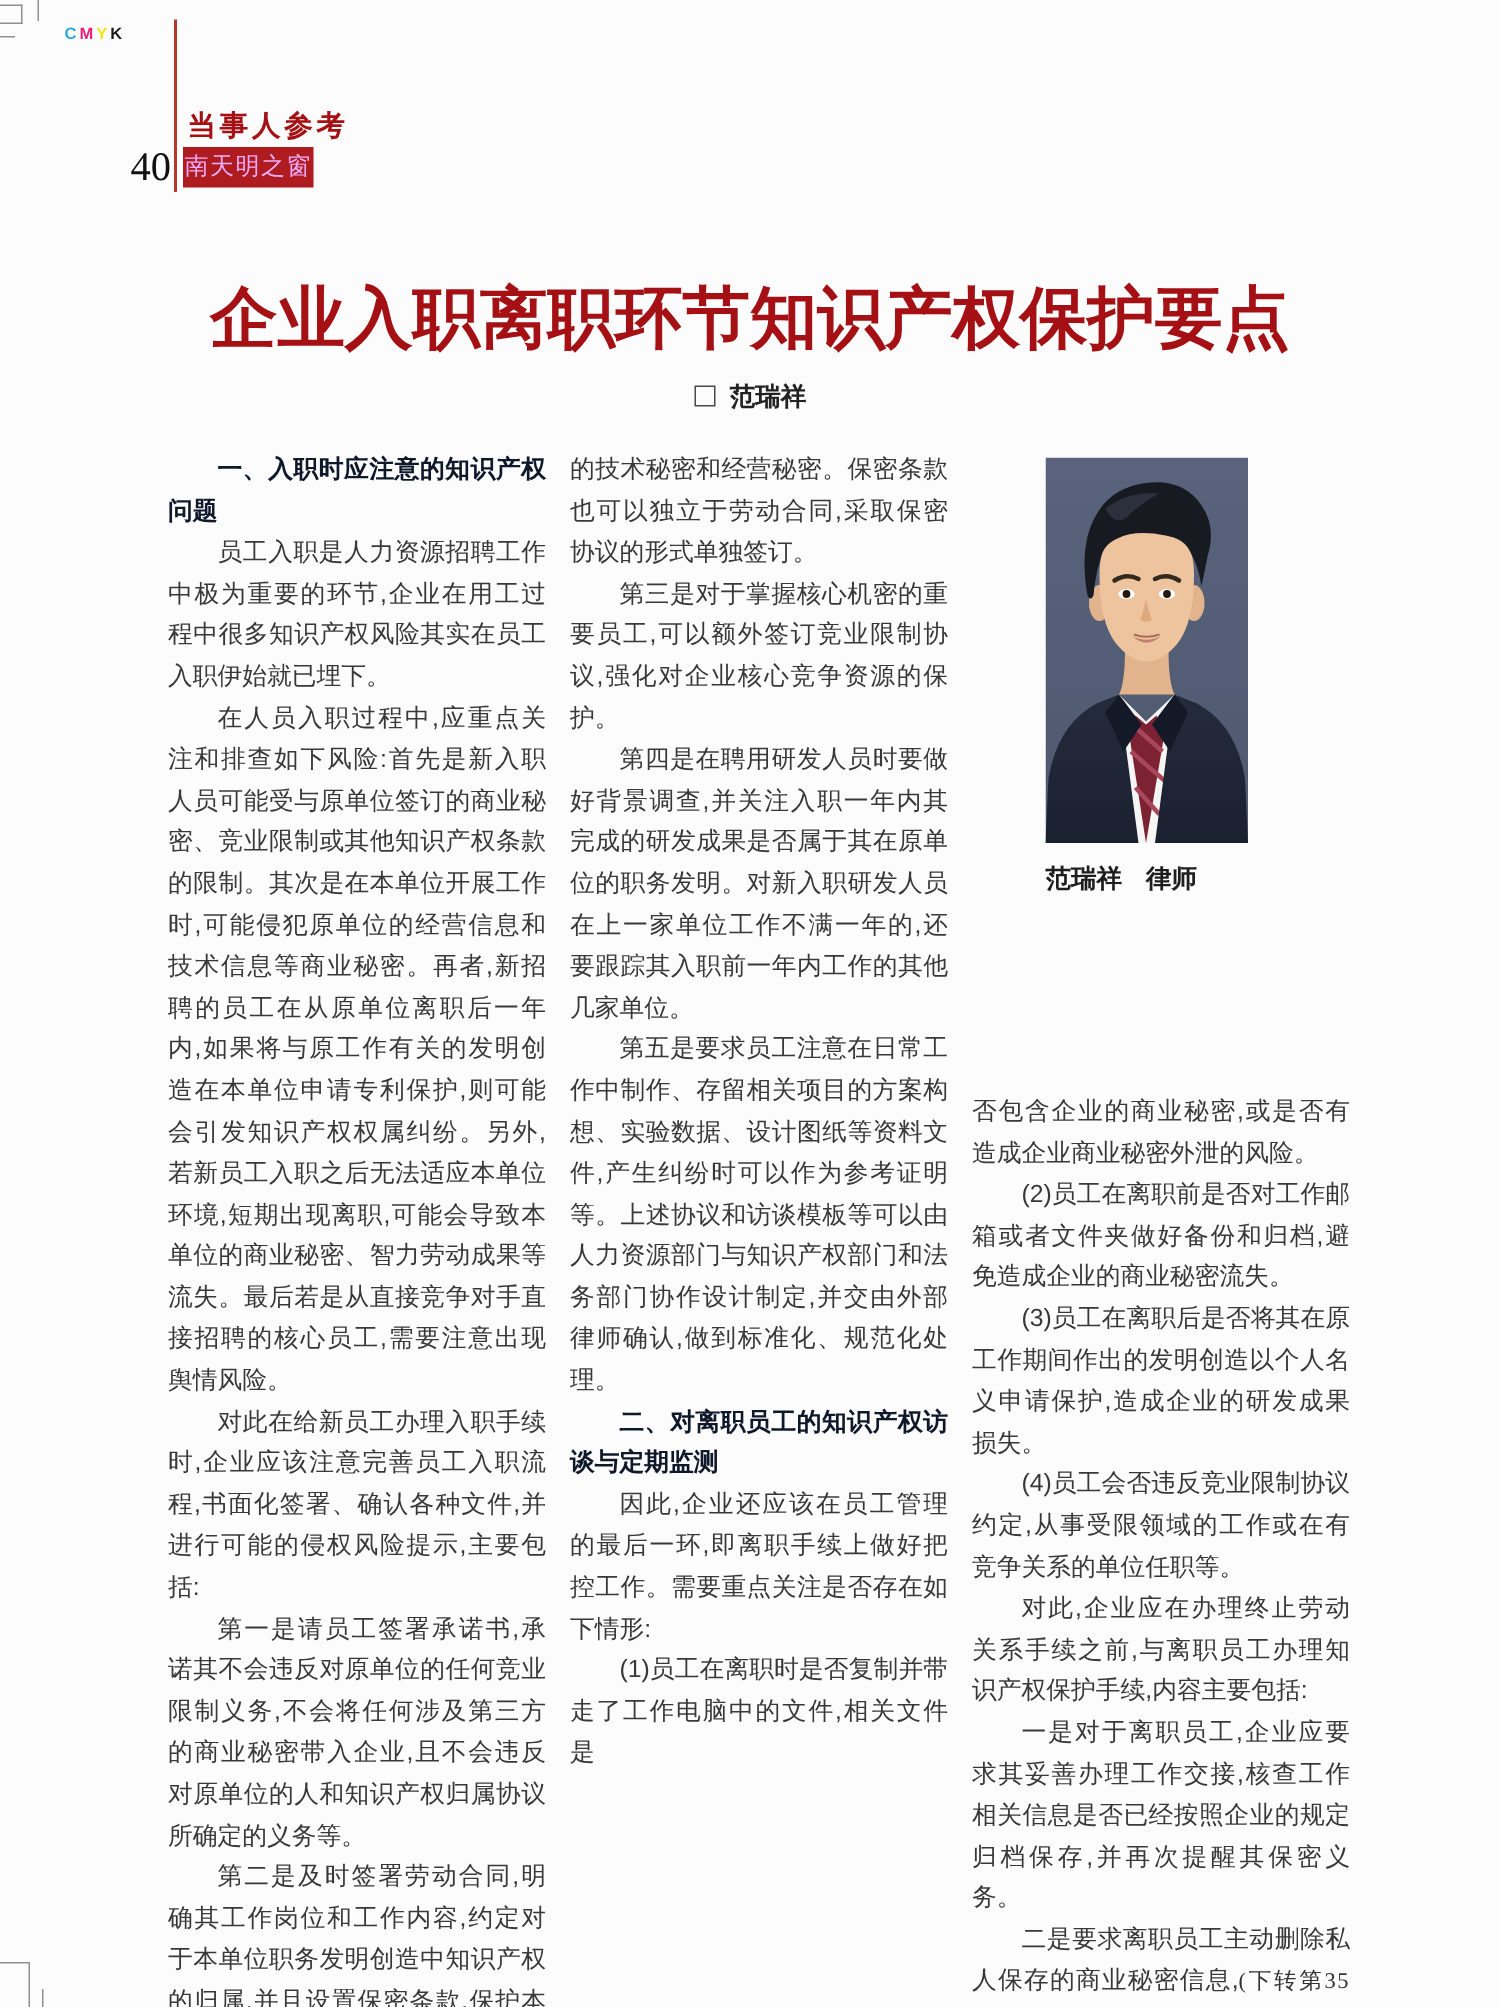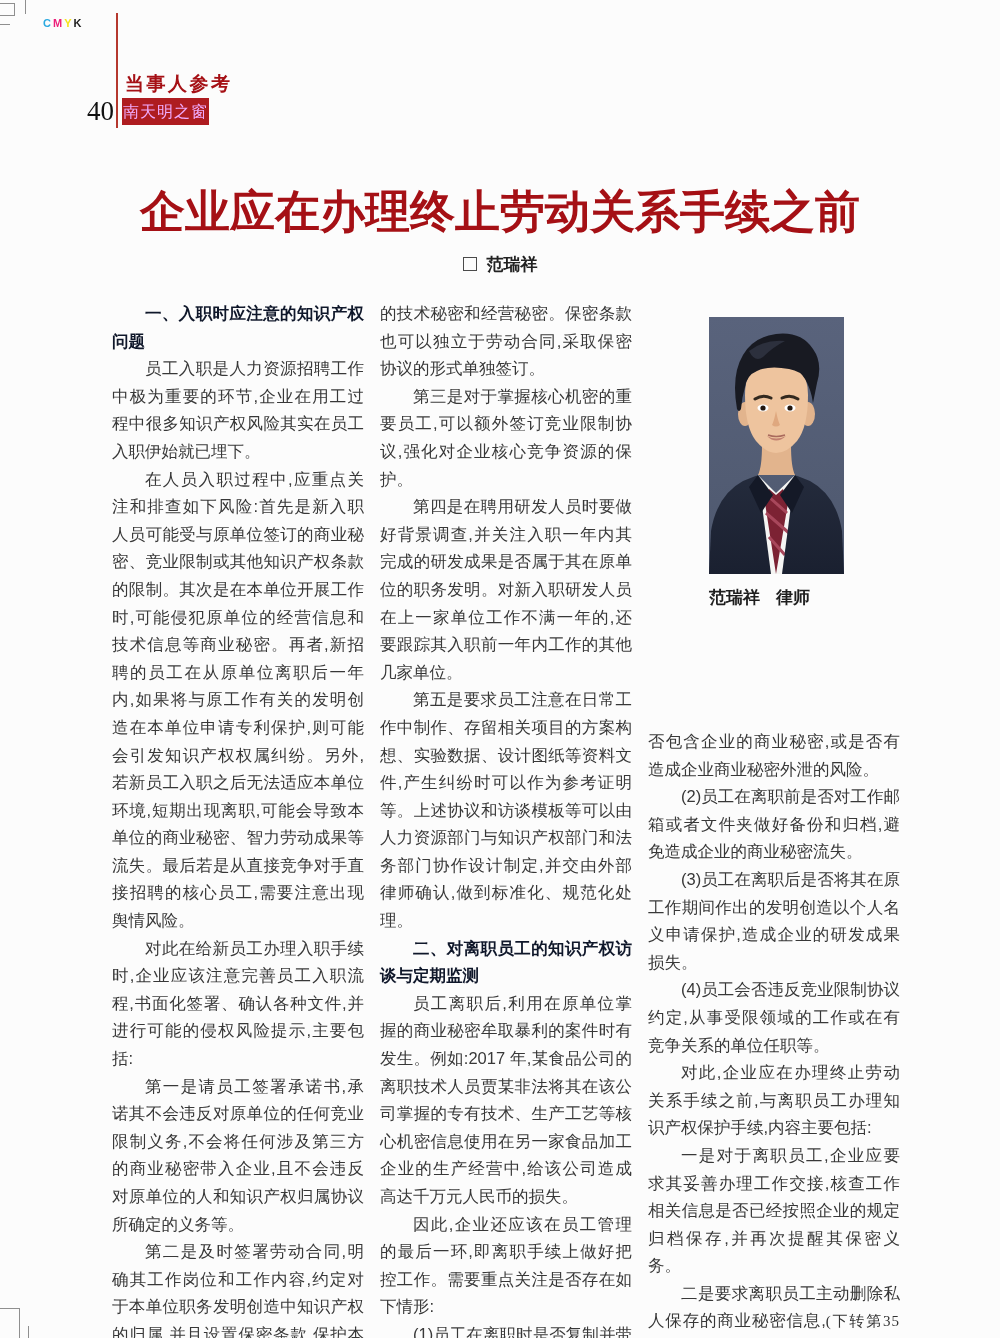--- a/index.html
+++ b/index.html
@@ -69,54 +69,53 @@
     <span class="c">C</span><span class="m">M</span><span class="y">Y</span><span class="k">K</span>
   </div>
   <div class="bl-box"></div>
   <div class="mark bl-vline"></div>
 
   <div class="page-number">40</div>
   <div class="red-rule"></div>
   <div class="section-label">当事人参考</div>
   <div class="section-box">南天明之窗</div>
 
-  <div class="title">企业应在办理终止劳动关系手续之前</div>
+  <div class="title">企业入职离职环节知识产权保护要点</div>
   <div class="author">
     <span class="sq"></span><span>范瑞祥</span>
   </div>
 
   <div class="col col1">
       <p class="p-heading">一、入职时应注意的知识产权问题</p>
       <p class="p-para">员工入职是人力资源招聘工作中极为重要的环节,企业在用工过程中很多知识产权风险其实在员工入职伊始就已埋下。</p>
       <p class="p-para">在人员入职过程中,应重点关注和排查如下风险:首先是新入职人员可能受与原单位签订的商业秘密、竞业限制或其他知识产权条款的限制。其次是在本单位开展工作时,可能侵犯原单位的经营信息和技术信息等商业秘密。再者,新招聘的员工在从原单位离职后一年内,如果将与原工作有关的发明创造在本单位申请专利保护,则可能会引发知识产权权属纠纷。另外,若新员工入职之后无法适应本单位环境,短期出现离职,可能会导致本单位的商业秘密、智力劳动成果等流失。最后若是从直接竞争对手直接招聘的核心员工,需要注意出现舆情风险。</p>
       <p class="p-para">对此在给新员工办理入职手续时,企业应该注意完善员工入职流程,书面化签署、确认各种文件,并进行可能的侵权风险提示,主要包括:</p>
       <p class="p-para">第一是请员工签署承诺书,承诺其不会违反对原单位的任何竞业限制义务,不会将任何涉及第三方的商业秘密带入企业,且不会违反对原单位的人和知识产权归属协议所确定的义务等。</p>
       <p class="p-para">第二是及时签署劳动合同,明确其工作岗位和工作内容,约定对于本单位职务发明创造中知识产权的归属,并且设置保密条款,保护本单位</p>
     </div>
   <div class="col col2">
       <p class="p-cont">的技术秘密和经营秘密。保密条款也可以独立于劳动合同,采取保密协议的形式单独签订。</p>
       <p class="p-para">第三是对于掌握核心机密的重要员工,可以额外签订竞业限制协议,强化对企业核心竞争资源的保护。</p>
       <p class="p-para">第四是在聘用研发人员时要做好背景调查,并关注入职一年内其完成的研发成果是否属于其在原单位的职务发明。对新入职研发人员在上一家单位工作不满一年的,还要跟踪其入职前一年内工作的其他几家单位。</p>
       <p class="p-para">第五是要求员工注意在日常工作中制作、存留相关项目的方案构想、实验数据、设计图纸等资料文件,产生纠纷时可以作为参考证明等。上述协议和访谈模板等可以由人力资源部门与知识产权部门和法务部门协作设计制定,并交由外部律师确认,做到标准化、规范化处理。</p>
       <p class="p-heading">二、对离职员工的知识产权访谈与定期监测</p>
-      <p class="p-para">员工离职后,利用在原单位掌握的商业秘密牟取暴利的案件时有发生。例如:2017 年,某食品公司的离职技术人员贾某非法将其在该公司掌握的专有技术、生产工艺等核心机密信息使用在另一家食品加工企业的生产经营中,给该公司造成高达千万元人民币的损失。</p>
       <p class="p-para">因此,企业还应该在员工管理的最后一环,即离职手续上做好把控工作。需要重点关注是否存在如下情形:</p>
       <p class="p-para">(1)员工在离职时是否复制并带走了工作电脑中的文件,相关文件是</p>
     </div>
   <div class="col col3">
       <p class="p-cont">否包含企业的商业秘密,或是否有造成企业商业秘密外泄的风险。</p>
       <p class="p-para">(2)员工在离职前是否对工作邮箱或者文件夹做好备份和归档,避免造成企业的商业秘密流失。</p>
       <p class="p-para">(3)员工在离职后是否将其在原工作期间作出的发明创造以个人名义申请保护,造成企业的研发成果损失。</p>
       <p class="p-para">(4)员工会否违反竞业限制协议约定,从事受限领域的工作或在有竞争关系的单位任职等。</p>
       <p class="p-para">对此,企业应在办理终止劳动关系手续之前,与离职员工办理知识产权保护手续,内容主要包括:</p>
       <p class="p-para">一是对于离职员工,企业应要求其妥善办理工作交接,核查工作相关信息是否已经按照企业的规定归档保存,并再次提醒其保密义务。</p>
       <p class="p-para">二是要求离职员工主动删除私人保存的商业秘密信息,<span class="note">(下转第35页)</span></p>
     </div>
 
-  <figure class="photo-figure" style="margin:12px">
+  <figure class="photo-figure" style="margin:0">
     <svg class="photo" viewBox="0 0 135 257" xmlns="http://www.w3.org/2000/svg">
       <defs>
         <linearGradient id="bg" x1="0" y1="0" x2="0" y2="1">
           <stop offset="0" stop-color="#59637c"></stop>
           <stop offset="1" stop-color="#4e586e"></stop>
         </linearGradient>
         <linearGradient id="suit" x1="0" y1="0" x2="0" y2="1">
           <stop offset="0" stop-color="#242b3c"></stop>
           <stop offset="1" stop-color="#1a2030"></stop>
         </linearGradient>

